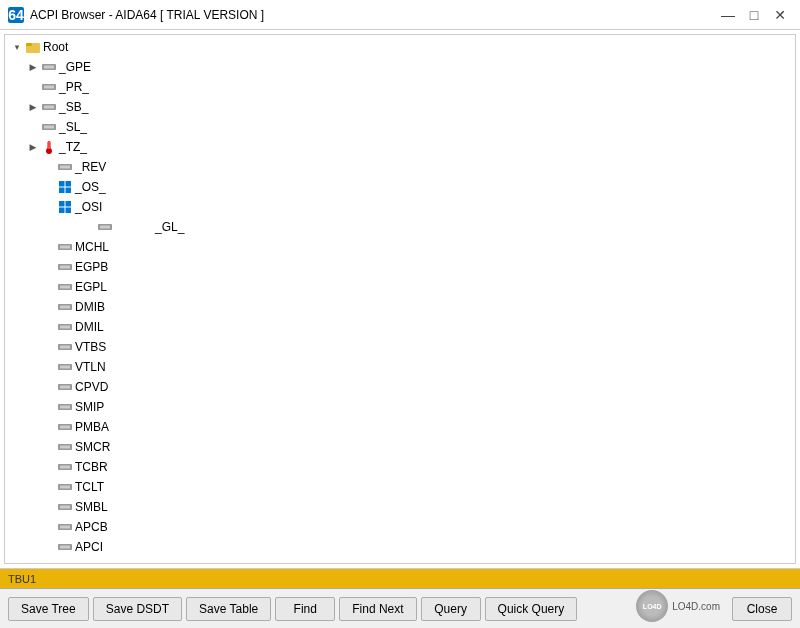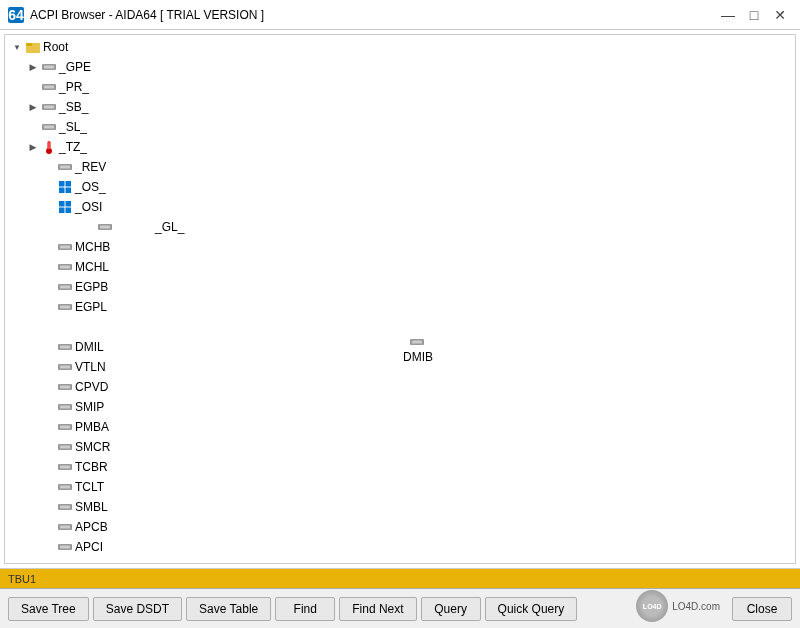--- a/index.html
+++ b/index.html
@@ -311,31 +311,20 @@
       </div>
       <div class="tree-item" style="padding-left: 36px;">
         <span class="tree-toggle" style="font-size: 9px; color: rgb(85, 85, 85);"></span>
         <span class="tree-icon">
           <svg width="14" height="10" viewBox="0 0 14 10">
             <rect x="0" y="2" width="14" height="6" rx="1" fill="#999"></rect>
             <rect x="2" y="3.5" width="10" height="3" rx="0.5" fill="#ccc"></rect>
             <line x1="14" y1="5" x2="16" y2="5" stroke="#999" stroke-width="1.5"></line>
           </svg>
         </span>
-        <span class="tree-label">MCHB</span>
-      </div>
-      <div class="tree-item" style="padding-left: 36px;">
-        <span class="tree-toggle" style="font-size: 9px; color: rgb(85, 85, 85);"></span>
-        <span class="tree-icon">
-          <svg width="14" height="10" viewBox="0 0 14 10">
-            <rect x="0" y="2" width="14" height="6" rx="1" fill="#999"></rect>
-            <rect x="2" y="3.5" width="10" height="3" rx="0.5" fill="#ccc"></rect>
-            <line x1="14" y1="5" x2="16" y2="5" stroke="#999" stroke-width="1.5"></line>
-          </svg>
-        </span>
         <span class="tree-label">MCHL</span>
       </div>
       <div class="tree-item" style="padding-left: 36px;">
         <span class="tree-toggle" style="font-size: 9px; color: rgb(85, 85, 85);"></span>
         <span class="tree-icon">
           <svg width="14" height="10" viewBox="0 0 14 10">
             <rect x="0" y="2" width="14" height="6" rx="1" fill="#999"></rect>
             <rect x="2" y="3.5" width="10" height="3" rx="0.5" fill="#ccc"></rect>
             <line x1="14" y1="5" x2="16" y2="5" stroke="#999" stroke-width="1.5"></line>
           </svg>
@@ -346,41 +335,52 @@
         <span class="tree-toggle" style="font-size: 9px; color: rgb(85, 85, 85);"></span>
         <span class="tree-icon">
           <svg width="14" height="10" viewBox="0 0 14 10">
             <rect x="0" y="2" width="14" height="6" rx="1" fill="#999"></rect>
             <rect x="2" y="3.5" width="10" height="3" rx="0.5" fill="#ccc"></rect>
             <line x1="14" y1="5" x2="16" y2="5" stroke="#999" stroke-width="1.5"></line>
           </svg>
         </span>
         <span class="tree-label">EGPL</span>
       </div>
-      <div class="tree-item" style="padding-left: 36px; flex-direction: column;">
+      <div class="tree-item" style="padding-left: 36px;">
         <span class="tree-toggle" style="font-size: 9px; color: rgb(85, 85, 85);"></span>
         <span class="tree-icon">
           <svg width="14" height="10" viewBox="0 0 14 10">
             <rect x="0" y="2" width="14" height="6" rx="1" fill="#999"></rect>
             <rect x="2" y="3.5" width="10" height="3" rx="0.5" fill="#ccc"></rect>
             <line x1="14" y1="5" x2="16" y2="5" stroke="#999" stroke-width="1.5"></line>
           </svg>
         </span>
         <span class="tree-label">DMIB</span>
       </div>
       <div class="tree-item" style="padding-left: 36px;">
         <span class="tree-toggle" style="font-size: 9px; color: rgb(85, 85, 85);"></span>
         <span class="tree-icon">
           <svg width="14" height="10" viewBox="0 0 14 10">
             <rect x="0" y="2" width="14" height="6" rx="1" fill="#999"></rect>
             <rect x="2" y="3.5" width="10" height="3" rx="0.5" fill="#ccc"></rect>
             <line x1="14" y1="5" x2="16" y2="5" stroke="#999" stroke-width="1.5"></line>
           </svg>
         </span>
         <span class="tree-label">DMIL</span>
+      </div>
+      <div class="tree-item" style="padding-left: 36px;">
+        <span class="tree-toggle" style="font-size: 9px; color: rgb(85, 85, 85);"></span>
+        <span class="tree-icon">
+          <svg width="14" height="10" viewBox="0 0 14 10">
+            <rect x="0" y="2" width="14" height="6" rx="1" fill="#999"></rect>
+            <rect x="2" y="3.5" width="10" height="3" rx="0.5" fill="#ccc"></rect>
+            <line x1="14" y1="5" x2="16" y2="5" stroke="#999" stroke-width="1.5"></line>
+          </svg>
+        </span>
+        <span class="tree-label">VTBS</span>
       </div>
       <div class="tree-item" style="padding-left: 36px;">
         <span class="tree-toggle" style="font-size: 9px; color: rgb(85, 85, 85);"></span>
         <span class="tree-icon">
           <svg width="14" height="10" viewBox="0 0 14 10">
             <rect x="0" y="2" width="14" height="6" rx="1" fill="#999"></rect>
             <rect x="2" y="3.5" width="10" height="3" rx="0.5" fill="#ccc"></rect>
             <line x1="14" y1="5" x2="16" y2="5" stroke="#999" stroke-width="1.5"></line>
           </svg>
         </span>

